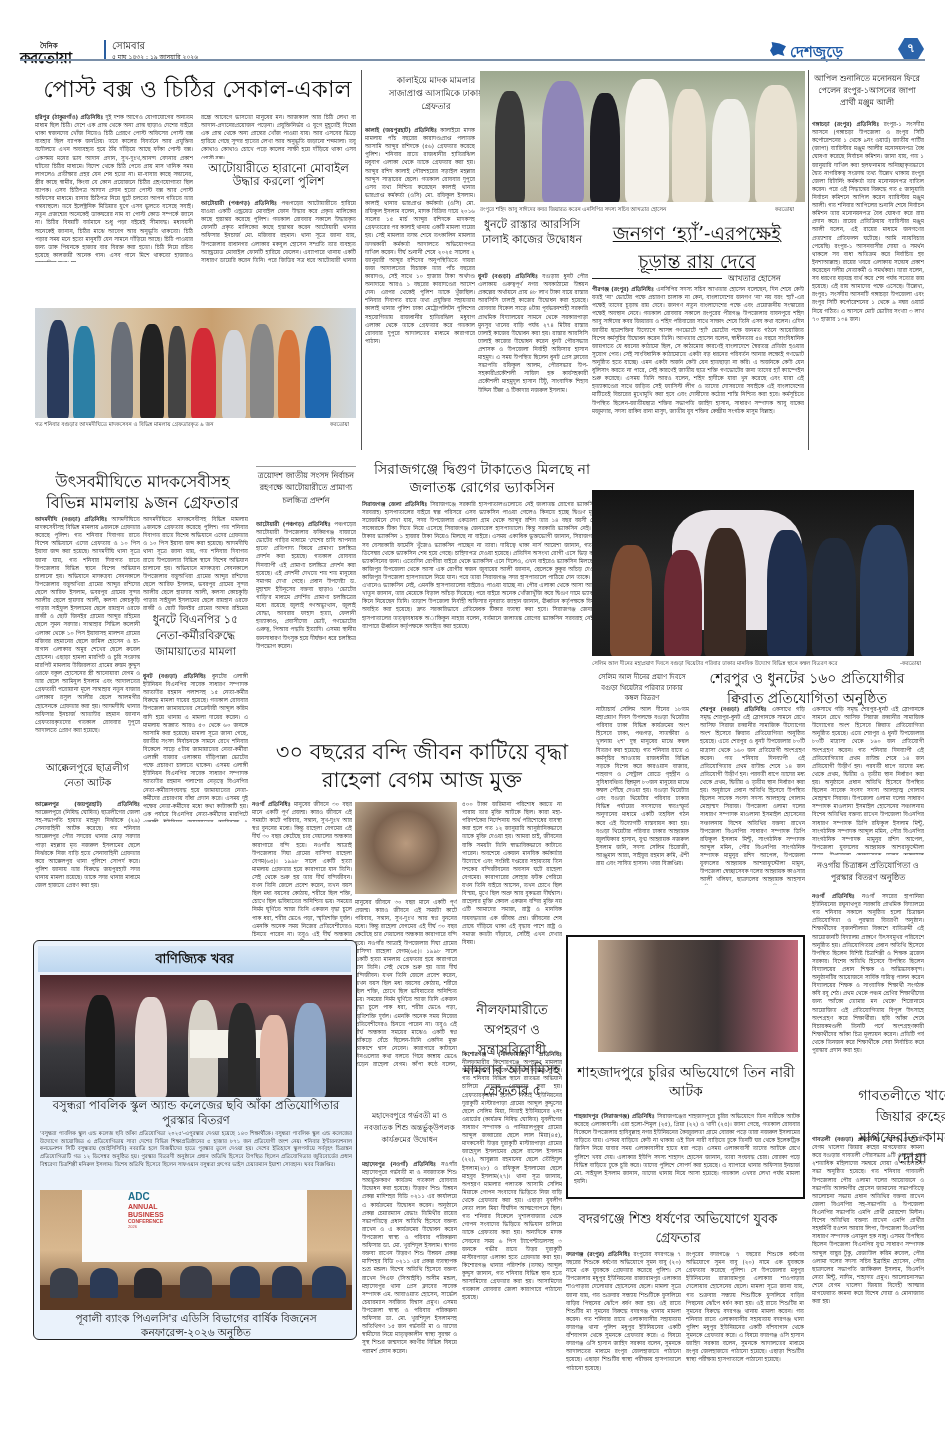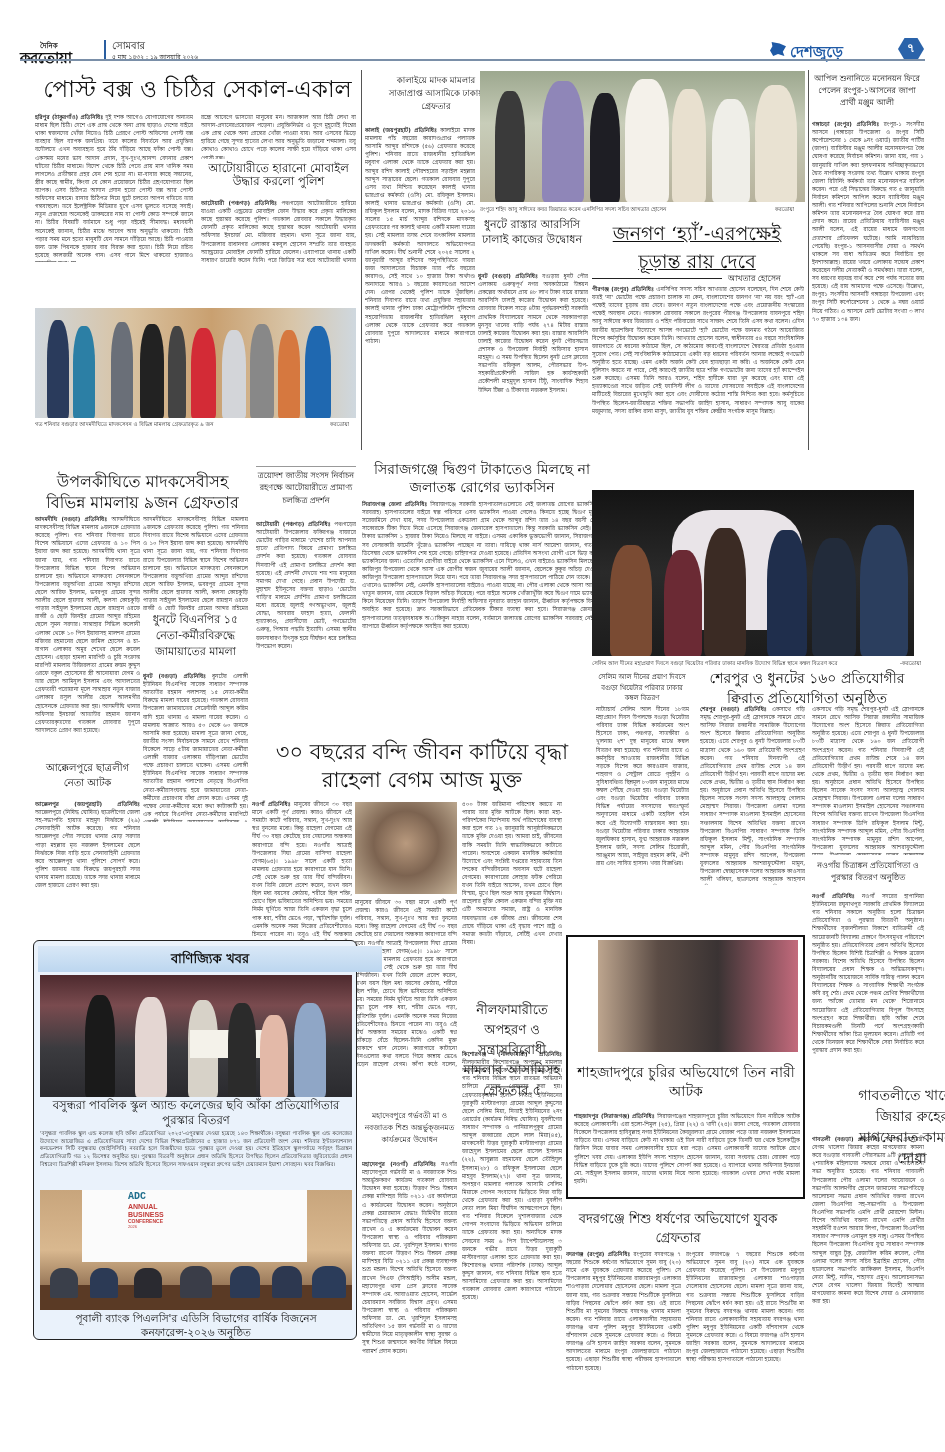--- a/index.html
+++ b/index.html
@@ -17,21 +17,21 @@
 .page-badge{position:absolute;left:898px;top:38px;width:26px;height:22px;background:#2a63aa;clip-path:polygon(25% 0,75% 0,100% 50%,75% 100%,25% 100%,0 50%);color:#fff;font-weight:bold;font-size:12px;display:flex;align-items:center;justify-content:center}
 .hl{position:absolute;font-family:"DejaVu Serif",serif;text-align:center;line-height:1.15;color:#111}
 .body{position:absolute;font-size:5.6px;line-height:1.45;text-align:justify;color:#222;overflow:hidden}
 .body b{font-weight:bold}
 .cap{position:absolute;font-size:5.4px;color:#222;white-space:nowrap;overflow:hidden}
 .photo{position:absolute;overflow:hidden}
 .vrule{position:absolute;width:1px;background:#555}
 .hrule{position:absolute;height:1px;background:#555}
 .frame{position:absolute;border:2px solid #111}
 .biz-box{position:absolute;left:33px;top:940px;width:324px;height:396px;border:1.5px solid #222;border-radius:6px;background:#eaf2fb}
-.biz-title-bar{position:absolute;left:38px;top:946px;width:344px;height:26px;background:linear-gradient(#d9e8f7,#bcd6ef);font-weight:bold;font-size:13px;display:flex;align-items:center;justify-content:center;font-family:"DejaVu Serif",serif}
+.biz-title-bar{position:absolute;left:38px;top:946px;width:313px;height:26px;background:linear-gradient(#d9e8f7,#bcd6ef);font-weight:bold;font-size:13px;display:flex;align-items:center;justify-content:center;font-family:"DejaVu Serif",serif}
 .person{position:absolute;border-radius:40% 40% 6% 6%}
 </style>
 </head>
 <body>
 
 <div>
   <div class="logo-top">দৈনিক</div>
   <div class="logo-main">করতোয়া</div>
   <div class="hdr-sep"></div>
   <div class="hdr-day">সোমবার</div>
@@ -102,21 +102,21 @@
 </article>
 
 <article>
   <div class="hl" style="left:592px;top:220px;width:210px;font-size:19px;line-height:1.45;text-decoration:underline;">জনগণ ‘হ্যাঁ’-এরপক্ষেই চূড়ান্ত রায় দেবে</div>
   <div class="hrule" style="left:592px;top:278px;width:130px;background:#222"></div>
   <div class="abs" style="left:728px;top:272px;font-size:8px;">আখতার হোসেন</div>
   <div class="body" style="left:592px;top:285px;width:212px;height:160px;"><b>পীরগঞ্জ (রংপুর) প্রতিনিধিঃ</b> <span>এনসিপির সদস্য সচিব আখতার হোসেন বলেছেন, দিন শেষে কেউ যতই 'না' ভোটের পক্ষে প্রচারণা চালাক না কেন, বাংলাদেশের জনগণ 'না' নয় বরং 'হ্যাঁ'-এর পক্ষেই তাদের চূড়ান্ত রায় দেবে। জনগণ নতুন বাংলাদেশের পক্ষে এবং প্রয়োজনীয় সংস্কারের পক্ষেই অবস্থান নেবে। গতকাল রোববার সকালে রংপুরের পীরগঞ্জ উপজেলার বাবনপুরে শহিদ আবু সাঈদের কবর জিয়ারত ও শহিদ পরিবারের সাথে সাক্ষাৎ শেষে তিনি এসব কথা বলেন। এদিন জাতীয় ছাত্রশক্তির উদ্যোগে আসন্ন গণভোটে 'হ্যাঁ' ভোটের পক্ষে জনমত গঠনে আয়োজিত বিশেষ কর্মসূচির উদ্বোধন করেন তিনি। আখতার হোসেন বলেন, স্বাধীনতার ৫৪ বছরে সাংবিধানিক জায়গাতে যে ধরনের কাঠামো ছিল, সে কাঠামোর কারণেই বাংলাদেশে স্বৈরতন্ত্র প্রতিষ্ঠা হওয়ার সুযোগ পেত। সেই সাংবিধানিক কাঠামোতে একটা বড় ধরনের পরিবর্তন আনার লক্ষ্যেই গণভোট অনুষ্ঠিত হতে যাচ্ছে। এমন একটা অর্জন কেউ যেন হাতছাড়া না করি। এ অর্জনকে কেউ যেন ধুলিসাৎ করতে না পারে, সেই কারণেই জাতীয় ছাত্র শক্তি গণভোটের জন্য তাদের হ্যাঁ ক্যাম্পেইন শুরু করেছে। এসময় তিনি আরও বলেন, শহিদ হাদীকে যারা খুন করেছে এবং যারা এই হত্যাকাণ্ডের সাথে জড়িত সেই ফ্যাসিস্ট লীগ ও তাদের দোসরদের সবাইকে এই বাংলাদেশের মাটিতেই বিচারের মুখোমুখি করা হবে এবং দোষীদের কঠোর শাস্তি নিশ্চিত করা হবে। কর্মসূচিতে উপস্থিত ছিলেন-জাতীয়ছাত্র শক্তির সভাপতি জাহিদ হাসান, সাধারণ সম্পাদক আবু বাকের মজুমদার, সদস্য রাকিব রানা মাসুদ, জাতীয় যুব শক্তির কেন্দ্রীয় সংগঠক মাসুম বিল্লাহ।</span></div>
 </article>
 
 <article>
-  <div class="hl" style="left:35px;top:472px;width:215px;font-size:16px;line-height:1.3;">উপলকীঘিতে মাদকসেবীসহ বিভিন্ন মামলায় ৯জন গ্রেফতার</div>
+  <div class="hl" style="left:35px;top:472px;width:215px;font-size:16px;line-height:1.3;">উৎসবমীঘিতে মাদকসেবীসহ বিভিন্ন মামলায় ৯জন গ্রেফতার</div>
   <div class="body" style="left:35px;top:515px;width:105px;height:310px;"><b>আদমদীঘি (বগুড়া) প্রতিনিধিঃ</b> <span>আদমদীঘিতে মাদকসেবীসহ বিভিন্ন মামলায় ৯জনকে গ্রেফতার করেছে পুলিশ। গত শনিবার দিবাগত রাতে বিশেষ অভিযানে এদের গ্রেফতার ও ১০ পিস ইয়াবা জব্দ করা হয়েছে। আদমদীঘি থানা সূত্রে জানা যায়, গত শনিবার দিবাগত রাতে উপজেলার বিভিন্ন স্থানে বিশেষ অভিযান চালানো হয়। অভিযানে মাদকদ্রব্য সেবনকালে উপজেলার বত্তুঅখিরা গ্রামের আব্দুর রশিদের ছেলে আরিফ ইসলাম, ভবরপুর গ্রামের সুন্দর আলীর ছেলে হায়দার আলী, কলসা কোচকুড়ি পাড়ার সাইফুল ইসলামের ছেলে রায়হান ওরফে রাব্বী ও ছোট জিনইর গ্রামের আব্দুর রহিমের ছেলে সুমন সরদার। সান্তাহার সিভিল কলোনী এলাকা থেকে ১০ পিস ইয়াবাসহ মালশন গ্রামের মজিবর রহমানের ছেলে জমিল হোসেন ও চা-বাগান এলাকার অমুর শেখের ছেলে রুবেল হোসেন। এছাড়া হামলা মারপিট ও চুরি সংক্রান্ত মারপিট মামলায় উজিরলতা গ্রামের রুস্তম কুদ্দুস ওরফে বকুল হোসেনের স্ত্রী আনোয়ারা বেগম ও তার ছেলে আমিনুল ইসলাম এবং আদালতের গ্রেফতারী পরোয়ানা মূলে সান্তাহার নতুন বাজার এলাকার রসুল আলীর ছেলে আলমগীর হোসেনকে গ্রেফতার করা হয়। আদমদীঘি থানার অফিসার ইনচার্জ আতাউর রহমান জানান গ্রেফতারকৃতদের গতকাল রোববার দুপুরে আদালতে প্রেরণ করা হয়েছে।</span></div>
 </article>
 
 <article>
   <div class="hl" style="left:143px;top:612px;width:105px;font-size:11px;line-height:1.45;">ধুনটে বিএনপির ১৫ নেতা-কর্মীরবিরুদ্ধে জামায়াতের মামলা</div>
   <div class="body" style="left:143px;top:515px;width:105px;height:95px;">আদমদীঘিতে মাদকসেবীসহ বিভিন্ন মামলায় ৯জনকে গ্রেফতার করেছে পুলিশ। গত শনিবার দিবাগত রাতে বিশেষ অভিযানে এদের গ্রেফতার ও ১০ পিস ইয়াবা জব্দ করা হয়েছে। আদমদীঘি থানা সূত্রে জানা যায়, গত শনিবার দিবাগত রাতে উপজেলার বিভিন্ন স্থানে বিশেষ অভিযান চালানো হয়। অভিযানে মাদকদ্রব্য সেবনকালে উপজেলার বত্তুঅখিরা গ্রামের আব্দুর রশিদের ছেলে আরিফ ইসলাম, ভবরপুর গ্রামের সুন্দর আলীর ছেলে হায়দার আলী, কলসা কোচকুড়ি পাড়ার সাইফুল ইসলামের ছেলে রায়হান ওরফে রাব্বী ও ছোট জিনইর গ্রামের আব্দুর রহিমের ছেলে সুমন সরদার। সান্তাহার সিভিল কলোনী এলাকা থেকে ১০ পিস ইয়াবাসহ মালশন গ্রামের মজিবর রহমানের ছেলে জমিল হোসেন ও চা-বাগান এলাকার অমুর শেখের ছেলে রুবেল হোসেন। এছাড়া হামলা মারপিট ও চুরি সংক্রান্ত মারপিট মামলায় উজিরলতা গ্রামের রুস্তম কুদ্দুস ওরফে বকুল হোসেনের স্ত্রী আনোয়ারা বেগম ও তার ছেলে আমিনুল ইসলাম এবং আদালতের গ্রেফতারী পরোয়ানা মূলে সান্তাহার নতুন বাজার এলাকার রসুল আলীর ছেলে আলমগীর হোসেনকে গ্রেফতার করা হয়। আদমদীঘি থানার অফিসার ইনচার্জ আতাউর রহমান জানান গ্রেফতারকৃতদের গতকাল রোববার দুপুরে আদালতে প্রেরণ করা হয়েছে।</div>
   <div class="body" style="left:143px;top:672px;width:105px;height:150px;"><b>ধুনট (বগুড়া) প্রতিনিধিঃ</b> <span>ধুনটের এলাঙ্গী ইউনিয়ন বিএনপির সাবেক সাধারণ সম্পাদক আতাউর রহমান পলাশসহ ১৫ নেতা-কর্মীর বিরুদ্ধে মামলা দায়ের হয়েছে। গতকাল রোববার উপজেলা জামায়াতের সেক্রেটারী আব্দুল করিম বাদি হয়ে থানায় এ মামলা দায়ের করেন। এ মামলায় অজ্ঞাত আরও ৫০ থেকে ৬০ জনকে আসামি করা হয়েছে। মামলা সূত্রে জানা গেছে, জাতীয় সংসদ নির্বাচনকে সামনে রেখে শনিবার বিকেলে সাড়ে ৫টায় জামায়াতের নেতা-কর্মীরা এলাঙ্গী বাজার এলাকায় দাঁড়িপাল্লা ভোটের পক্ষে প্রচারণা চালাতে থাকেন। এসময় এলাঙ্গী ইউনিয়ন বিএনপির সাবেক সাধারণ সম্পাদক আতাউর রহমান পলাশের নেতৃত্বে বিএনপির নেতা-কর্মীরাসংঘবদ্ধ হয়ে জামায়াতের নেতা-কর্মীদের প্রচারণায় বাঁধা প্রদান করে। এসময় দুই পক্ষের নেতা-কর্মীদের মধ্যে কথা কাটাকাটি হয়। এক পর্যায়ে বিএনপির নেতা-কর্মীদের মারপিটে এলাঙ্গী ইউনিয়ন জামায়াতের আমিরসহ ৭ নেতা-কর্মী আহত হয়েছেন। সংবাদ পেয়ে থানা পুলিশ দ্রুত ঘটনাস্থলে পৌঁছে পরিস্থিতি নিয়ন্ত্রণ করে। ঘটনার পর থেকে এলাঙ্গী বাজার এলাকায় অতিরিক্ত পুলিশ মোতায়ন করা হয়েছে। ধুনট থানার ভারপ্রাপ্ত কর্মকর্তা (ওসি) আমিনুল ইসলাম বলেন, এ মামলার আসামিদের গ্রেফতারের চেষ্টা চলছে।</span></div>
 </article>
 
 <article>
@@ -175,21 +175,21 @@
   <div class="body" style="left:355px;top:898px;width:102px;height:170px;">মানুষের জীবনে ৩০ বছর মানে একটি পূর্ণ প্রজন্ম। কারও জীবনে এই সময়টা কাটে পরিবার, সন্তান, সুখ-দুঃখ আর স্বপ্ন বুননের মধ্যে। কিন্তু রাহেলা বেগমের এই দীর্ঘ ৩০ বছর কেটেছে চার দেয়ালের অন্ধকার কারাগারে বন্দি হয়ে। নওগাঁর আত্রাই উপজেলার দিঘা গ্রামের বাসিন্দা রাহেলা বেগম(৬৫)। ১৯৯৮ সালে একটি হত্যা মামলায় গ্রেফতার হয়ে কারাগারে যান তিনি। সেই থেকে শুরু হয় তার দীর্ঘ বন্দিজীবন। যখন তিনি জেলে প্রবেশ করেন, তখন বয়স ছিল মধ্য বয়সের কোঠায়, শরীরে ছিল শক্তি, চোখে ছিল ভবিষ্যতের অনিশ্চিত ভয়। সময়ের নির্মম ঘূর্ণিতে আজ তিনি একজন বৃদ্ধা চুলে পাক ধরা, শরীর ভেঙে পড়া, স্মৃতিশক্তি দুর্বল। এমনকি অনেক সময় নিজের প্রতিবেশীদেরও চিনতে পারেন না। তবুও এই দীর্ঘ অন্ধকার সময়ের মাঝেও একটি স্বপ্ন আঁকড়ে বেঁচে ছিলেন-তিনি একদিন মুক্ত আকাশে শ্বাস নেবেন। কারাগারে কাটানো দিনগুলোর কথা বলতে গিয়ে কান্নায় ভেঙে পড়েন রাহেলা বেগম। কাঁপা কণ্ঠে বলেন, জেলখানায় যাওয়ার পর কাঁথা সেলাই করতাম। পুলিশরা কাঁথা দিত, আমি সেলাই করতাম। কিন্তু দিন যত যেত, তত অস্থির লাগত। জেলখানার একদিন আমার কাছে এক বছরের মতো মনে হতো। মনে হতো দম বের হয়ে যাবে। তিনি আরও বলেন, জীবন, সংসার, কিছুই মিলাতে পারতাম না চার দেয়ালের ভেতর। খুব কাঁদতাম। আমার দিকে যেন সরকার একটু নজর দেয়। আর বেশি কিছু বলার শক্তি নেই। নওগাঁর জেল সুপার রত্না রায় জানান, রাহেলা বেগমের মামলার সাজার মেয়াদ অনেক আগেই শেষ হয়েছিল। কিন্তু আদালতের ধার্য করা ৫ হাজার</div>
   <div class="body" style="left:462px;top:800px;width:100px;height:160px;">৫০০ টাকা জরিমানা পরিশোধ করতে না পারায় তার মুক্তি আটকে ছিল। কারা মহা-পরিদর্শকের নির্দেশনায় অর্থ পরিশোধের ব্যবস্থা করা হলে গত ১২ জানুয়ারি আনুষ্ঠানিকভাবে তাকে মুক্তি দেওয়া হয়। আমরা চাই, জীবনের বাকি সময়টা তিনি স্বাভাবিকভাবে কাটাতে পারেন। অবশেষে একজন মানবিক কর্মকর্তার উদ্যোগে এবং সংশ্লিষ্ট দপ্তরের সহায়তায় তিন দশকের বন্দিজীবনের অবসান ঘটে রাহেলা বেগমের। কারাগারের লোহার ফটক পেরিয়ে যখন তিনি বাইরে আসেন, তখন চোখে ছিল বিস্ময়, মুখে ছিল অশ্রু আর বুকভরা দীর্ঘশ্বাস। রাহেলার মুক্তি কেবল একজন বন্দির মুক্তি নয় এটি আমাদের সমাজ, রাষ্ট্র ও মানবিক দায়বদ্ধতার এক জীবন্ত প্রশ্ন। জীবনের শেষ প্রান্তে দাঁড়িয়ে থাকা এই বৃদ্ধার পাশে রাষ্ট্র ও সমাজ কতটা দাঁড়াবে, সেটিই এখন দেখার বিষয়।</div>
 </article>
 
 <article>
   <div class="hl" style="left:462px;top:1000px;width:100px;font-size:13px;line-height:1.55;">নীলফামারীতে অপহরণ ও সন্ত্রাসবিরোধী মামলার আসামিসহ গ্রেফতার ৫</div>
   <div class="body" style="left:462px;top:1050px;width:100px;height:370px;"><b>কিশোরগঞ্জ (নীলফামারী) প্রতিনিধিঃ</b> <span>নীলফামারীর কিশোরগঞ্জে অপহরণ মামলার আসামিসহ ৫ জনকে গ্রেফতার করেছে পুলিশ। গত শনিবার বিভিন্ন স্থানে রাতভর অভিযান চালিয়ে তাদের গ্রেফতার করা হয়। গ্রেফতারকৃতরা হলো- নিতাই ইউনিয়নের দুরাকুটি মাস্টারপাড়া গ্রামের আব্দুল কুদ্দুসের ছেলে সেলিম মিয়া, নিতাই ইউনিয়নের ২নং ওয়ার্ডের (কার্যক্রম নিষিদ্ধ ঘোষিত) যুবলীগের সাধারণ সম্পাদক ও পানিয়ালপুকুর গ্রামের আব্দুল জব্বারের ছেলে লাল মিয়া(৪৫), মাদকসেবী উত্তর দুরাকুটি মাস্টারপাড়া গ্রামের জাহেদুল ইসলামের ছেলে রাসেল ইসলাম (২২), আবুল্লার রহমানের ছেলে তৌহিদুল ইসলাম(২৮) ও রফিকুল ইসলামের ছেলে মাহবুব ইসলাম(২৭)। থানা সূত্র জানায়, অপহরণ মামলার পলাতক আসামি সেলিম মিয়াকে গোপন সংবাদের ভিত্তিতে নিজ বাড়ি থেকে গ্রেফতার করা হয়। এছাড়া যুবলীগ নেতা লাল মিয়া দীর্ঘদিন আত্মগোপনে ছিল। গত শনিবার বিকেলে খুশালবাজার থেকে গোপন সংবাদের ভিত্তিতে অভিযান চালিয়ে তাকে গ্রেফতার করা হয়। অন্যদিকে মাদক সেবনের সময় ৬ পিস ট্যাপেন্টাডলসহ ৩ জনকে গভীর রাতে উত্তর দুরাকুটি মাস্টারপাড়া এলাকা হতে গ্রেফতার করা হয়। কিশোরগঞ্জ থানার পরিদর্শক (তদন্ত) আব্দুল কুদ্দুস জানান, গত শনিবার বিভিন্ন স্থান হতে আসামিদের গ্রেফতার করা হয়। আসামিদের গতকাল রোববার জেলা কারাগারে পাঠানো হয়েছে।</span></div>
 </article>
 
 <article>
-  <div class="hl" style="left:362px;top:1110px;width:95px;font-size:7.5px;line-height:1.6;">মহাদেবপুরে গর্ভবতী মা ও নবজাতক শিশু অন্তর্ভুক্জনমত কার্যক্রমের উদ্বোধন</div>
+  <div class="hl" style="left:362px;top:1110px;width:95px;font-size:7.5px;line-height:1.6;">মহাদেবপুরে গর্ভবতী মা ও নবজাতক শিশু অন্তর্ভুক্উপলক কার্যক্রমের উদ্বোধন</div>
   <div class="body" style="left:362px;top:1160px;width:95px;height:260px;"><b>মহাদেবপুর (নওগাঁ) প্রতিনিধিঃ</b> <span>নওগাঁর মহাদেবপুরে গর্ভবতী মা ও নবজাতক শিশু অন্তর্ভুক্তকরণ কার্যক্রম গতকাল রোববার উদ্বোধন করা হয়েছে। উত্তরণ শিশু উন্নয়ন প্রকল্প মাদিশহর বিডি ০২১১ এর কার্যালয়ে এ কার্যক্রমের উদ্বোধন করেন। অনুষ্ঠানে প্রকল্প চেয়ারম্যান রেভাঃ তিমিথীর রায়ের সভাপতিত্বে প্রধান অতিথি হিসেবে বক্তব্য রাখেন ও এ কার্যক্রমের উদ্বোধন করেন উপজেলা স্বাস্থ্য ও পরিবার পরিকল্পনা অফিসার ডা. মো. খুরশিদুল ইসলাম। স্বাগত বক্তব্য রাখেন উত্তরণ শিশু উন্নয়ন প্রকল্প মাদিশহর বিডি ০২১১ এর প্রকল্প ব্যবস্থাপক শুভ্র মন্ডল। বিশেষ অতিথি হিসেবে বক্তব্য রাখেন পিএফ (সিআইবি) অসীম মন্ডল, মহাদেবপুর থানা প্রেস ক্লাবের সাবেক সম্পাদক এম. আবাওয়াত হোসেন, সার্ভেল চেয়ারম্যান সর্বজিত বিশ্বাস প্রমুখ। এসময় উপজেলা স্বাস্থ্য ও পরিবার পরিকল্পনা অফিসার ডা. মো. খুরশিদুল ইসলামসহ অতিথিগণ ১৫ জন গর্ভবতী মা ও তাদের স্বামীদের নিয়ে মাতৃত্বকালীন স্বাস্থ্য সুরক্ষা ও সুস্থ শিশুর জন্মদানে করণীয় বিভিন্ন বিষয়ে পরামর্শ প্রদান করেন।</span></div>
 </article>
 
 <div class="frame" style="left:566px;top:935px;width:239px;height:264px;"></div>
 <article>
   <div class="photo" style="left:598px;top:940px;width:200px;height:112px;background:linear-gradient(90deg,#bda58e 0%,#5b4c45 30%,#3a3333 60%,#c36a7c 100%);"></div>
   <div class="hl" style="left:572px;top:1063px;width:228px;font-size:14px;line-height:1.35;">শাহজাদপুরে চুরির অভিযোগে তিন নারী আটক</div>
   <div class="body" style="left:574px;top:1112px;width:226px;height:82px;"><b>শাহজাদপুর (সিরাজগঞ্জ) প্রতিনিধিঃ</b> <span>সিরাজগঞ্জের শাহজাদপুরে চুরির অভিযোগে তিন নারীকে আটক করেছে এলাকাবাসী। এরা হলো-শিমুল (২৫), প্রিয়া (২২) ও খাদী (২৫)। জানা গেছে, গতকাল রোববার বিকেলে উপজেলার হাবিবুল্লাহ নগর ইউনিয়নের কৈজুরলতা গ্রামে বোরকা পড়ে তারা নজরুল ইসলামের বাড়িতে যায়। এসময় বাড়িতে কেউ না থাকায় ওই তিন নারী বাড়িতে ঢুকে তিনটি ঘর থেকে ইলেকট্রিক জিনিস নিয়ে যাবার সময় এলাকাবাসীর হাতে ধরা পড়ে। এসময় এলাকাবাসী তাদের আটকে রেখে পুলিশে খবর দেয়। এলাকার ইউপি সদস্য শাহাদৎ হোসেন জানান, তারা সংঘবদ্ধ চোর। বোরকা পড়ে বিভিন্ন বাড়িতে ঢুকে চুরি করে। তাদের পুলিশে সোপর্দ করা হয়েছে। এ ব্যাপারে থানার অফিসার ইনচার্জ মো. সাইফুল ইসলাম জানান, তাদের থানায় নিয়ে আসা হয়েছে। গতকাল এখবর লেখা পর্যন্ত মামলা হয়নি।</span></div>
 </article>
 
@@ -208,21 +208,21 @@
     <div class="person" style="left:148px;top:25px;width:30px;height:97px;background:#d7d2c8"></div>
     <div class="abs" style="left:150px;top:55px;width:75px;height:28px;background:#f4f2ea;"></div>
     <div class="person" style="left:188px;top:28px;width:28px;height:94px;background:#2b2b2b"></div>
     <div class="person" style="left:220px;top:40px;width:28px;height:82px;background:#e3b9a8"></div>
     <div class="person" style="left:254px;top:28px;width:32px;height:94px;background:#8fa6c6"></div>
   </div>
   <div class="hl" style="left:40px;top:1098px;width:312px;font-size:11.5px;line-height:1.3;">বসুন্ধরা পাবলিক স্কুল অ্যান্ড কলেজের ছবি আঁকা প্রতিযোগিতার পুরস্কার বিতরণ</div>
   <div class="body" style="left:40px;top:1130px;width:312px;height:55px;font-size:5.3px;">'বসুন্ধরা পাবলিক স্কুল এন্ড কলেজ ছবি আঁকা প্রতিযোগিতা ২০২৫'-এপুরস্কার দেওয়া হয়েছে ১৪৩ শিক্ষার্থীকে। বসুন্ধরা পাবলিক স্কুল এন্ড কলেজের উদ্যোগে আয়োজিত এ প্রতিযোগিতায় সারা দেশের বিভিন্ন শিক্ষাপ্রতিষ্ঠানের ৫ হাজার ৮৭১ জন প্রতিযোগী অংশ নেয়। শনিবার ইন্টারন্যাশনাল কনভেনশন সিটি বসুন্ধরায় (আইসিসিবি) নবরাত্রি হলে বিজয়ীদের হাতে পুরস্কার তুলে দেওয়া হয়। দেশের ইতিহাসে স্কুলপর্যায়ে সর্ববৃহৎ চিত্রাঙ্কন প্রতিযোগিতাটি গত ১২ ডিসেম্বর অনুষ্ঠিত হয়। পুরস্কার বিতরণী অনুষ্ঠানে প্রধান অতিথি হিসেবে উপস্থিত ছিলেন প্রতিযোগিতার জুরিবোর্ডের প্রধান বিশ্বরেণ্য চিত্রশিল্পী মনিরুল ইসলাম। বিশেষ অতিথি হিসেবে ছিলেন সাফওয়ান বসুন্ধরা গ্রুপের ভাইস চেয়ারম্যান ইয়াশা সোবহান। খবর বিজ্ঞপ্তির।</div>
   <div class="photo" style="left:40px;top:1190px;width:312px;height:120px;background:linear-gradient(180deg,#c8a57c 0%,#d9b88f 50%,#6b4b33 100%);">
     <div class="abs" style="left:42px;top:0;width:225px;height:72px;background:#fbfbfb;"></div>
-    <div class="abs" style="left:88px;top:2px;font-family:Liberation Mono, monospace;font-weight:bold;color:#1f6e8c;font-size:10px;line-height:1">ADC</div>
+    <div class="abs" style="left:88px;top:2px;font-family:Liberation Sans, sans-serif;font-weight:bold;color:#1f6e8c;font-size:10px;line-height:1">ADC</div>
     <div class="abs" style="left:88px;top:13px;font-family:'Liberation Sans',sans-serif;font-weight:bold;color:#c33c3a;font-size:7px;line-height:1">ANNUAL</div>
     <div class="abs" style="left:88px;top:21px;font-family:'Liberation Sans',sans-serif;font-weight:bold;color:#c33c3a;font-size:7px;line-height:1">BUSINESS</div>
     <div class="abs" style="left:88px;top:29px;font-family:'Liberation Sans',sans-serif;font-weight:bold;color:#c33c3a;font-size:5px;line-height:1">CONFERENCE</div>
     <div class="abs" style="left:88px;top:35px;font-family:'Liberation Sans',sans-serif;color:#c33c3a;font-size:4px;line-height:1">2026</div>
     <div class="abs" style="left:0;top:95px;width:312px;height:25px;background:#5a3a25;"></div>
     <div class="person" style="left:10px;top:78px;width:28px;height:30px;background:#3a3f4a"></div>
     <div class="person" style="left:50px;top:78px;width:28px;height:30px;background:#2c3a55"></div>
     <div class="person" style="left:94px;top:78px;width:28px;height:30px;background:#2a2a30"></div>
     <div class="person" style="left:140px;top:76px;width:32px;height:32px;background:#3a3d48"></div>
     <div class="person" style="left:190px;top:76px;width:30px;height:32px;background:#2c3a55"></div>

